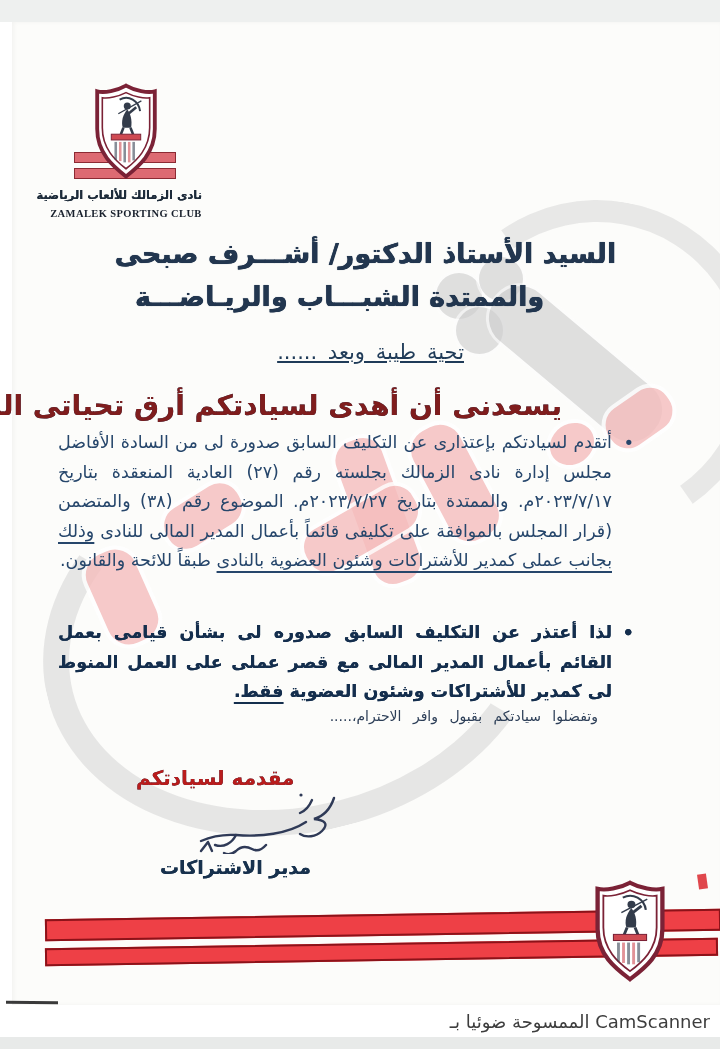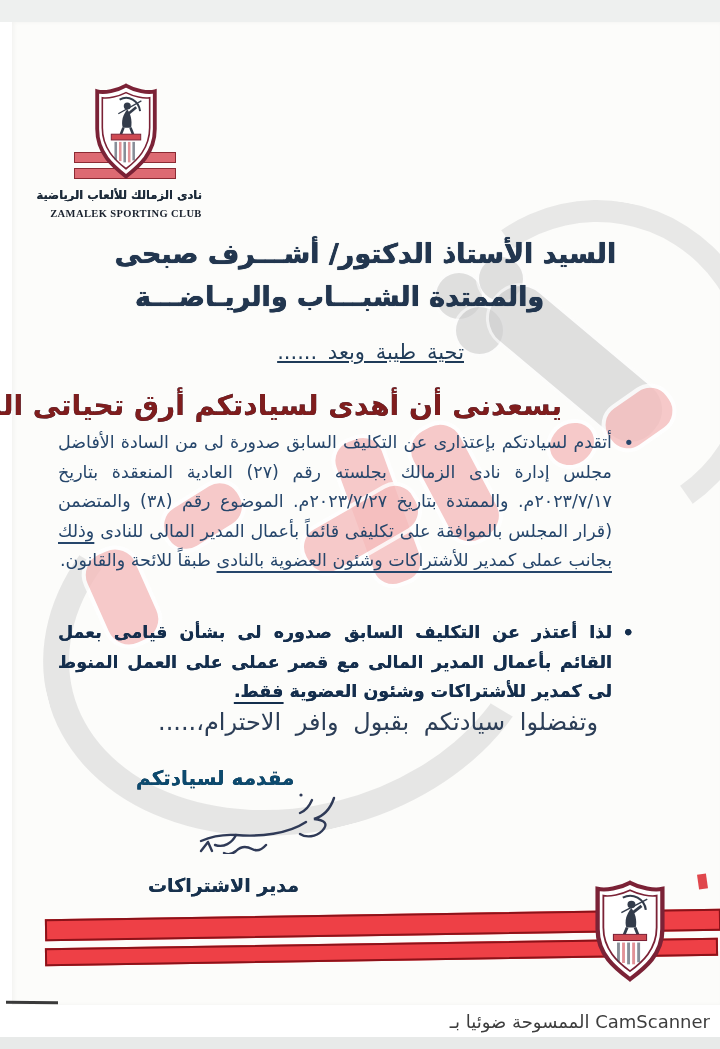--- a/index.html
+++ b/index.html
@@ -30,22 +30,22 @@
   .opening{font-size:28px;font-weight:bold;color:#7f1d1d;direction:rtl;white-space:nowrap;
     text-shadow:0 0 .6px #1c3450;text-align:center;}
   .para{
     right:84px;width:578px;direction:rtl;text-align:justify;
     font-size:17.5px;line-height:29.5px;color:#26466b;
     padding-right:24px;box-sizing:border-box;
   }
   .para .bullet{position:absolute;right:2px;top:0;font-size:18px;}
   .para.bold{font-weight:bold;color:#142e4d;text-shadow:0 0 .5px #142e4d;}
   .u{text-decoration:underline;text-decoration-thickness:1.5px;text-underline-offset:5px;}
-  .closing{font-size:24px;color:#2c3e57;direction:rtl;white-space:nowrap;letter-spacing:1px;word-spacing:7px;text-align:center;}
-  .presented{font-size:20px;font-weight:bold;color:#0c4a6e;direction:rtl;white-space:nowrap;
+  .closing{font-size:14px;color:#2c3e57;direction:rtl;white-space:nowrap;letter-spacing:1px;word-spacing:7px;text-align:center;}
+  .presented{font-size:20px;font-weight:bold;color:#b91c1c;direction:rtl;white-space:nowrap;
     text-shadow:0 0 .6px #17314d;}
   .signer-title{font-size:19px;font-weight:bold;color:#17314d;direction:rtl;white-space:nowrap;
     text-shadow:0 0 .6px #17314d;}
   
   .logo-top{left:50px;top:58px;width:152px;height:172px;z-index:3;}
   .logo-stripe{position:absolute;background:#dd6a72;border:1px solid #8c2a33;box-sizing:border-box;}
   .club-ar{position:absolute;top:130px;left:0;width:100%;text-align:center;
     font-weight:bold;font-size:11.5px;color:#1d2b3a;direction:rtl;white-space:nowrap;
     text-shadow:0 0 .5px #1d2b3a;}
   .club-en{position:absolute;top:150px;left:0;width:100%;text-align:center;
@@ -139,21 +139,21 @@
     <path d="M196 8 C192 20 186 26 176 29 C187 30 191 34 184 41 C178 47 168 48 162 44"></path>
     <path d="M174 10 C171 17 167 21 162 23"></path>
     <path d="M168 32 C150 44 122 47 98 45 C82 44 72 47 63 51"></path>
     <path d="M98 45 C94 53 86 58 77 55"></path>
     <path d="M70 52 L63 61 M70 52 L74 61"></path>
     <path d="M128 55 q-7 8 -14 4 q-9 -5 -16 2 q-6 5 -12 2"></path>
     <circle cx="163" cy="5" r="1.6" fill="#2f3a57" stroke="none"></circle>
   </g>
 </svg>
 
-<div class="abs txt signer-title" style="top:856px;left:148px;margin-top:18px;">مدير الاشتراكات</div>
+<div class="abs txt signer-title" style="top:856px;left:160px;">مدير الاشتراكات</div>
 
 <div class="red-bar" style="left:45px;top:914px;width:676px;height:22px;transform:rotate(-0.9deg);"></div>
 <div class="red-bar" style="left:45px;top:943px;width:673px;height:18px;transform:rotate(-0.9deg);"></div>
 <div class="abs red-tick"></div>
 
 <svg class="abs logo-bottom" width="72" height="102" viewBox="0 0 100 150" preserveAspectRatio="none">
   <path d="M50 4 C36 12 16 16 5 13 L5 72 C5 110 30 130 50 146 C70 130 95 110 95 72 L95 13 C84 16 64 12 50 4 Z" fill="#ffffff" stroke="#7b2236" stroke-width="6"></path>
   <path d="M50 15 C38 21 22 25 13 23 L13 70 C13 102 33 121 50 134 C67 121 87 102 87 70 L87 23 C78 25 62 21 50 15 Z" fill="none" stroke="#7b2236" stroke-width="2.5"></path>
   <g stroke="#333c4b" fill="#333c4b">
     <path d="M40 26 C54 18 70 28 72 44" fill="none" stroke-width="3"></path>

